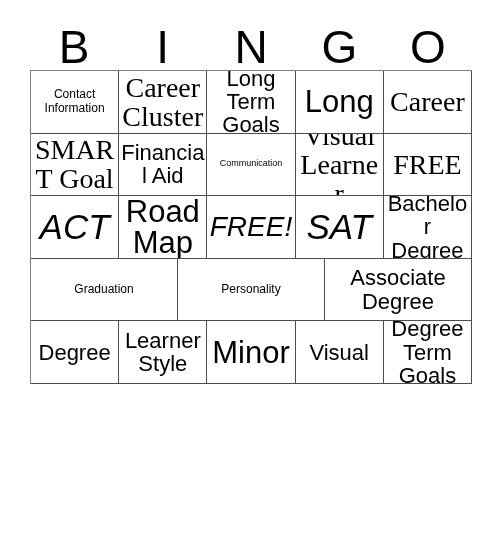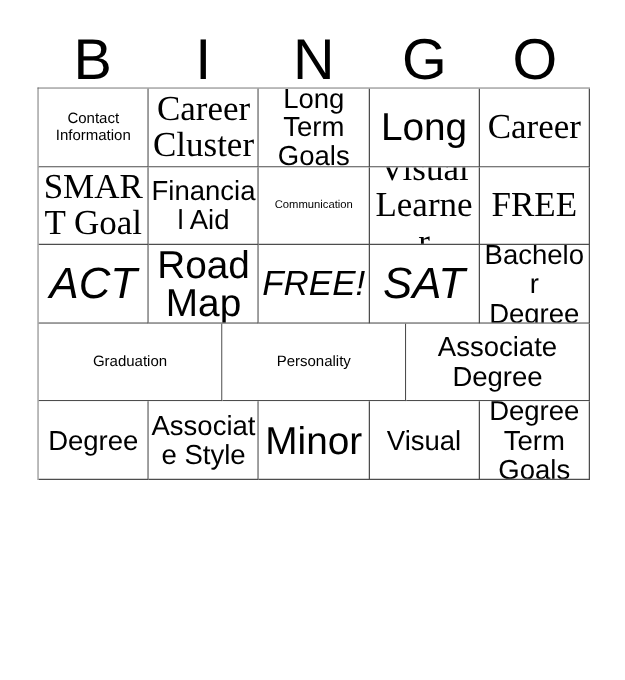--- a/index.html
+++ b/index.html
@@ -172,21 +172,21 @@
         </div>
         <div class="bingo-cell">
           <span class="cell-text fs-md">Associate Degree</span>
         </div>
       </div>
       <div class="bingo-row">
         <div class="bingo-cell">
           <span class="cell-text fs-md">Degree</span>
         </div>
         <div class="bingo-cell">
-          <span class="cell-text fs-md">Associate Style</span>
+          <span class="cell-text fs-md">Learner Style</span>
         </div>
         <div class="bingo-cell">
           <span class="cell-text fs-xxl">Minor</span>
         </div>
         <div class="bingo-cell">
           <span class="cell-text fs-md">Visual</span>
         </div>
         <div class="bingo-cell">
           <span class="cell-text fs-md">Degree Term Goals</span>
         </div>

